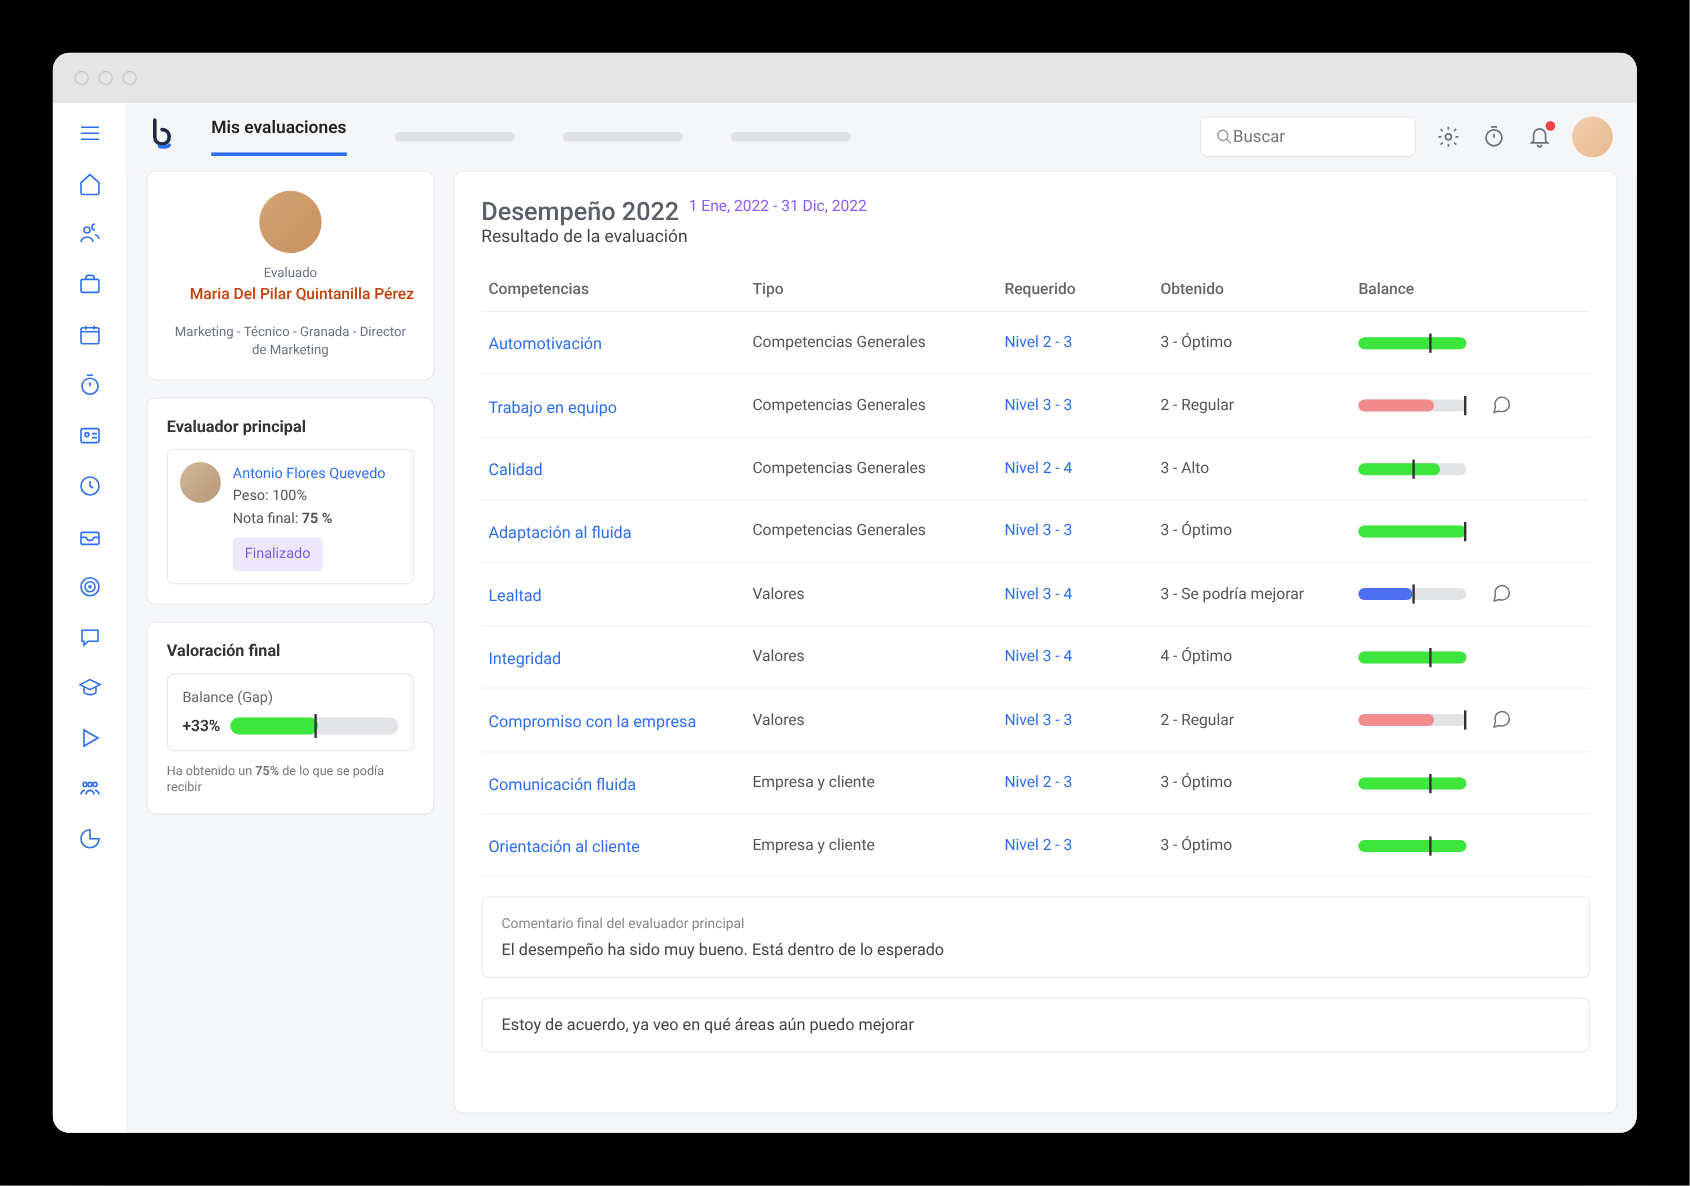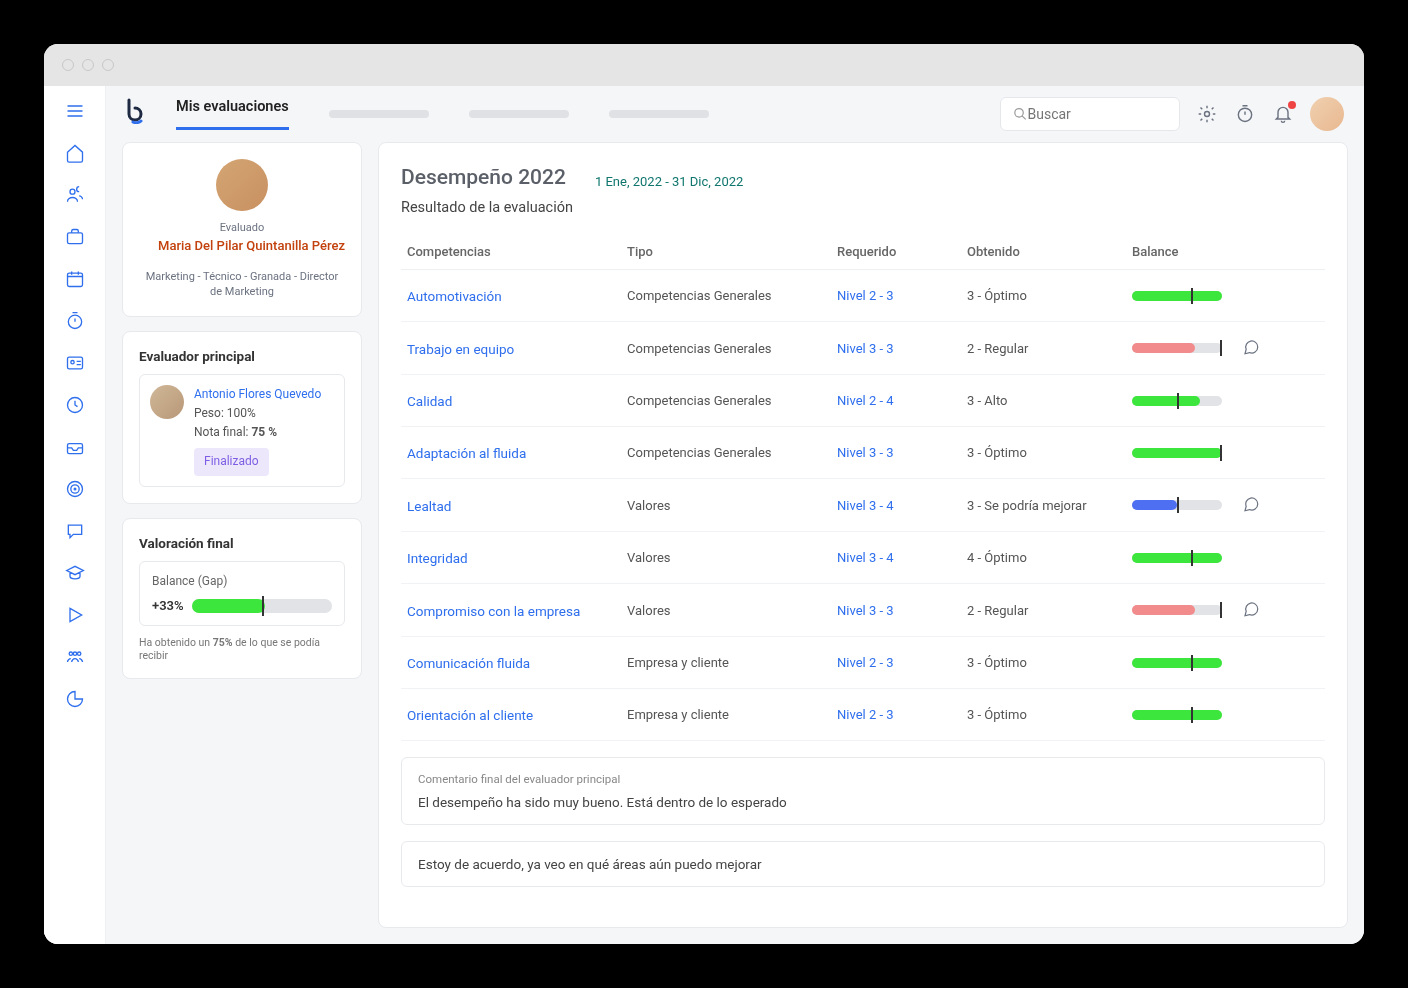--- a/index.html
+++ b/index.html
@@ -33,30 +33,30 @@
 .prof-name{text-align:right;font-size:13px;color:#c2410c;font-weight:500;cursor:pointer;margin-bottom:16px}
 .prof-meta{text-align:center;font-size:11px;color:#6b7280;line-height:1.4}
 .sect-title{font-size:13.5px;color:#333;font-weight:700;margin-bottom:10px}
 .eval-box{border:1px solid #e7e9ed;border-radius:6px;padding:10px;display:flex;gap:10px}
 .eval-pic{width:34px;height:34px;border-radius:50%;background:linear-gradient(135deg,#d0b898,#b89878);flex-shrink:0}
 .eval-info{font-size:12px;color:#555;line-height:1.6}
 .eval-name{color:#2f6fed;cursor:pointer}
 .chip{display:inline-block;background:#ede7fc;color:#7e5fe3;padding:4px 10px;border-radius:4px;font-size:12px;margin-top:6px}
 .balance-box{border:1px solid #e7e9ed;border-radius:6px;padding:12px}
 .bal-label{font-size:12px;color:#666;margin-bottom:10px}
-.bal-row{display:flex;align-items:flex-end;gap:8px}
+.bal-row{display:flex;align-items:center;gap:8px}
 .bal-pct{font-size:13px;font-weight:600;color:#333}
 .bal-bar{flex:1;height:14px;background:#e1e3e7;border-radius:7px;position:relative;overflow:visible}
 .bal-fill{height:100%;background:#3ce63c;border-radius:7px}
 .bal-marker{position:absolute;top:-3px;width:2px;height:20px;background:#333}
 .footnote{font-size:10.5px;color:#777;margin-top:10px}
 .pane{flex:1;background:#fff;border:1px solid #e7e9ed;border-radius:8px;padding:22px;overflow-y:auto}
-.pane-head{display:flex;align-items:flex-end;gap:29px;margin-bottom:10px}
+.pane-head{display:flex;align-items:flex-start;gap:8px;}
 .pane-title{font-size:21px;font-weight:500;color:#5a5f68}
-.pane-date{font-size:13px;color:#0f766e}
+.pane-date{font-size:13px;color:#8b5cf6}
 .pane-sub{font-size:14.5px;color:#444;margin-bottom:18px}
 .tbl{width:100%}
 .thead{display:flex;padding:10px 6px;border-bottom:1px solid #edf0f3;font-size:13px;color:#666;font-weight:500}
 .trow{display:flex;align-items:center;padding:16px 6px;border-bottom:1px solid #f0f2f5}
 .c1{flex:0 0 220px}
 .c2{flex:0 0 210px}
 .c3{flex:0 0 130px}
 .c4{flex:0 0 165px}
 .c5{flex:0 0 110px}
 .c6{width:30px}

